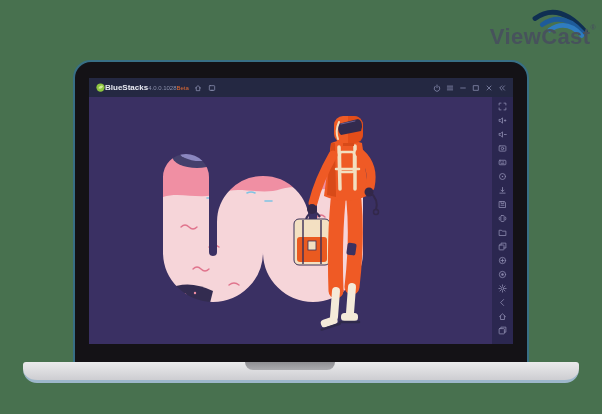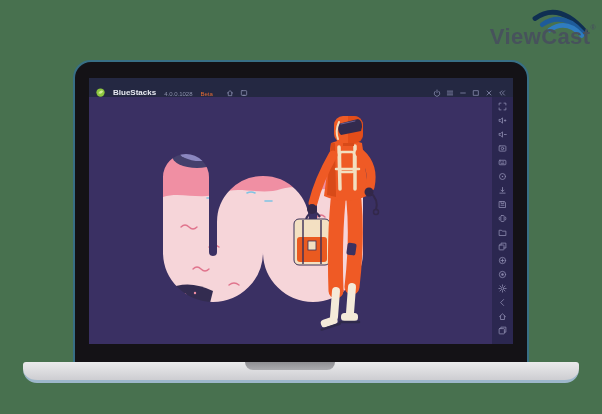--- a/index.html
+++ b/index.html
@@ -38,21 +38,21 @@
     border-radius:0 0 10px 10px;
   }
 
   
   .bs-window{
     position:absolute;left:14px;top:16px;width:424px;height:266px;
     display:flex;flex-direction:column;overflow:hidden;
   }
   .bs-titlebar{
     height:19px;flex:0 0 19px;background:var(--titlebar,#242842);
-    display:flex;align-items:flex-end;padding:0 7px;gap:8px;box-sizing:border-box;
+    display:flex;align-items:center;padding:8px 7px;gap:0;box-sizing:border-box;
   }
   .bs-logo{width:9px;height:9px;flex:0 0 auto;}
   .bs-title{font-size:8px;font-weight:bold;color:#e8eaf2;}
   .bs-version{font-size:6px;color:#8b90ab;}
   .bs-beta{font-size:6px;color:var(--accent-beta,#e06a33);}
   .tb-left-icons{display:flex;gap:6px;margin-left:5px;}
   .tb-controls{display:flex;gap:5px;margin-left:auto;}
   .tb-icon{width:8px;height:8px;color:#8e93b5;display:block;}
   .tb-icon svg{width:100%;height:100%;display:block;}
 

